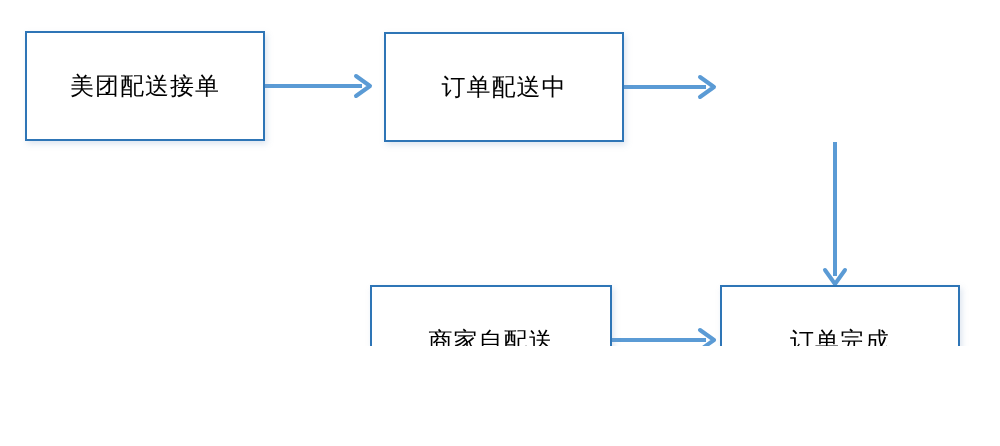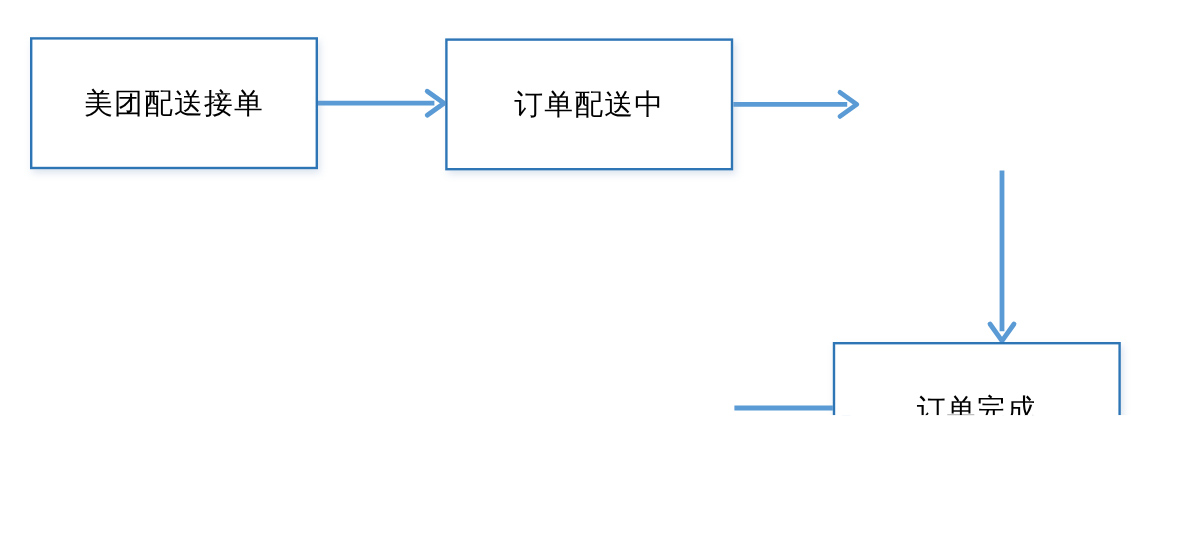--- a/index.html
+++ b/index.html
@@ -44,24 +44,24 @@
     justify-content: center;
   }
   .node .label {
     color: var(--text, #000000);
     font-size: 24px;
     letter-spacing: 1px;
     white-space: nowrap;
   }
   
   #node-0 { left: 25px;  top: 31px;  width: 240px; height: 110px; }
-  #node-1 { left: 371px; top: 32px;  width: 240px; height: 110px; }
+  #node-1 { left: 384px; top: 32px;  width: 240px; height: 110px; }
   #node-2 { left: 715px; top: 32px;  width: 240px; height: 110px; }
   #node-3 { left: 370px; top: 285px; width: 242px; height: 111px; }
-  #node-4 { left: 694px; top: 285px; width: 240px; height: 111px; }
+  #node-4 { left: 720px; top: 285px; width: 240px; height: 111px; }
 </style>
 </head>
 <body>
 
 <div class="canvas">
 
   <svg class="edges" viewBox="0 0 1000 446" xmlns="http://www.w3.org/2000/svg">
     <g>
       <line x1="265" y1="86" x2="362" y2="86"></line>
       <path class="head" d="M 356 76 L 370 86 L 356 96"></path>
@@ -82,18 +82,21 @@
 
   <div class="node" id="node-0">
     <span class="label">美团配送接单</span>
   </div>
 
   <div class="node" id="node-1">
     <span class="label">订单配送中</span>
   </div>
 
 
+  <div class="node" id="node-3">
+    <span class="label">商家自配送</span>
+  </div>
 
   <div class="node" id="node-4">
     <span class="label">订单完成</span>
   </div>
 
 </div>
 
 </body></html>

